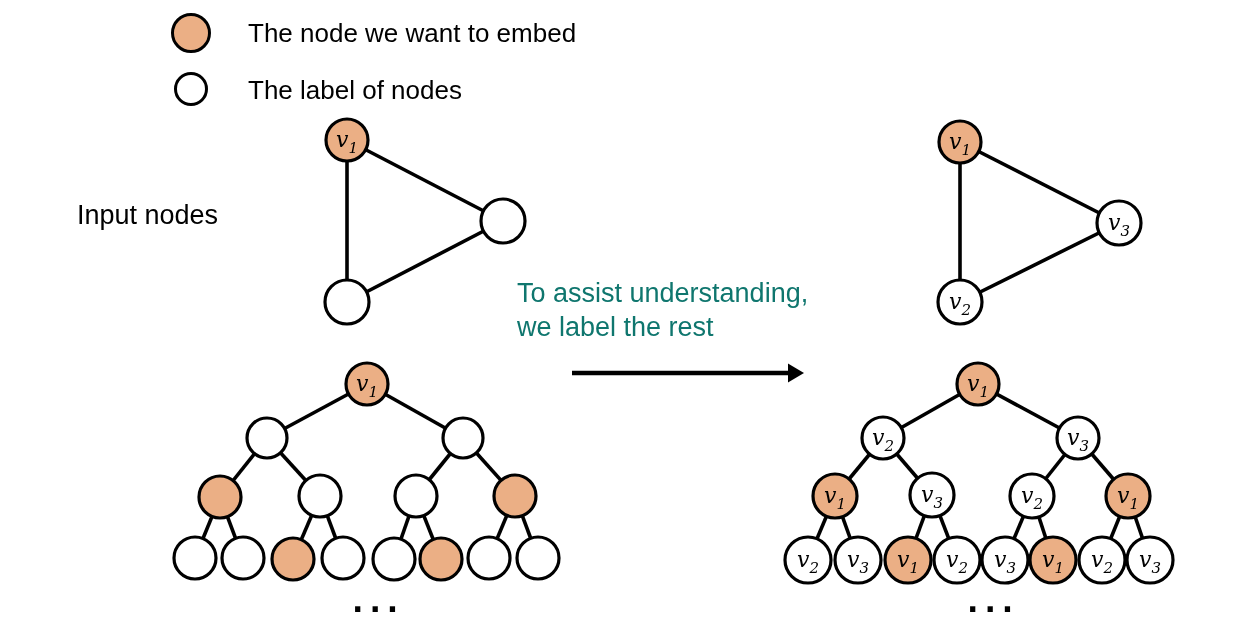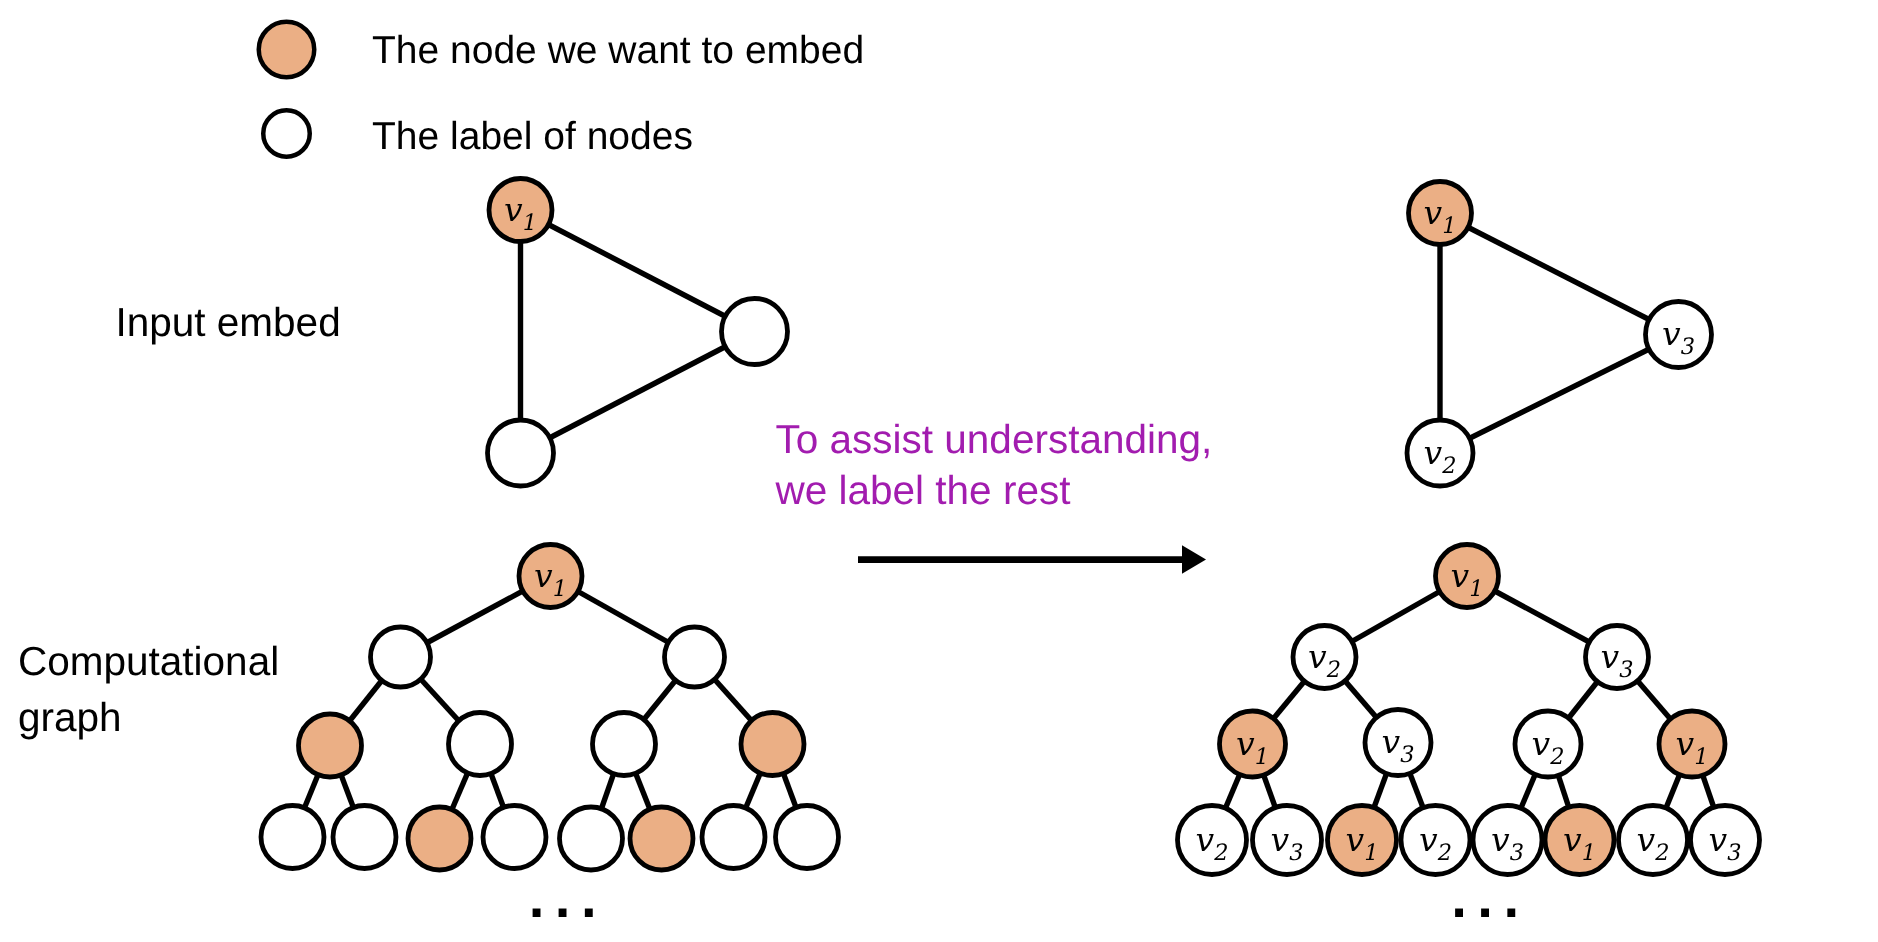--- a/index.html
+++ b/index.html
@@ -57,27 +57,23 @@
 
 <div class="stage">
 
   <div>
     <div class="legend-swatch" id="legend-swatch-embed" style="left: 171px; top: 13px; width: 40px; height: 40px; background: rgb(235, 175, 133);"></div>
     <div class="legend-label" style="left:248px; top:17px;">The node we want to embed</div>
     <div class="legend-swatch" id="legend-swatch-rest" style="left: 174px; top: 72px; width: 34px; height: 34px; border-width: 3px; background: rgb(255, 255, 255);"></div>
     <div class="legend-label" style="left:248px; top:74px;">The label of nodes</div>
   </div>
 
-  <div class="section-label" style="left:77px; top:197px;">Input embed</div>
-  <div class="section-label" style="left:12px; top:423px;">
-    <div>Computational</div>
-    <div>graph</div>
-  </div>
+  <div class="section-label" style="left:77px; top:197px;">Input nodes</div>
 
-  <div class="annotation" id="annotation-text" style="left: 517px; top: 276px; color: #a21caf;">
+  <div class="annotation" id="annotation-text" style="left: 517px; top: 276px; color: #0f766e;">
     <div>To assist understanding,</div>
     <div>we label the rest</div>
   </div>
 
   <div class="ellipsis" style="left:352px; top:584px;">...</div>
   <div class="ellipsis" style="left:967px; top:584px;">...</div>
 
   <svg id="diagram-svg" width="1252" height="628" viewBox="0 0 1252 628">
       <g>
         <line x1="347" y1="140" x2="347" y2="302" stroke="#000000" stroke-width="3.6"></line>

